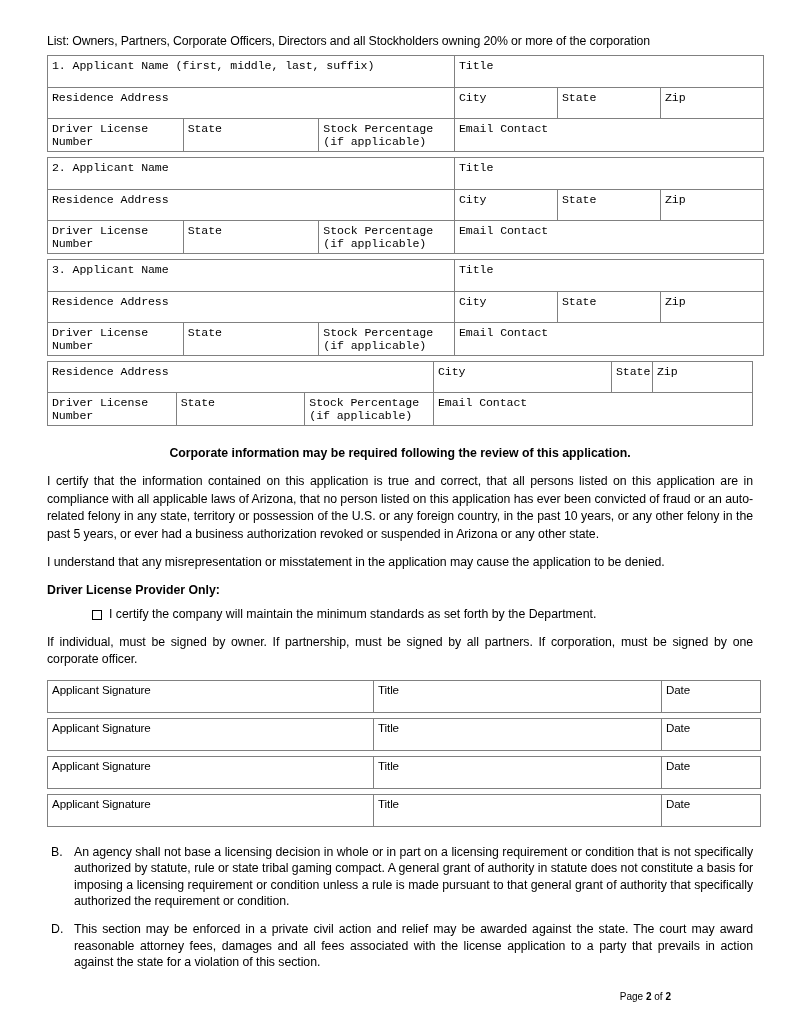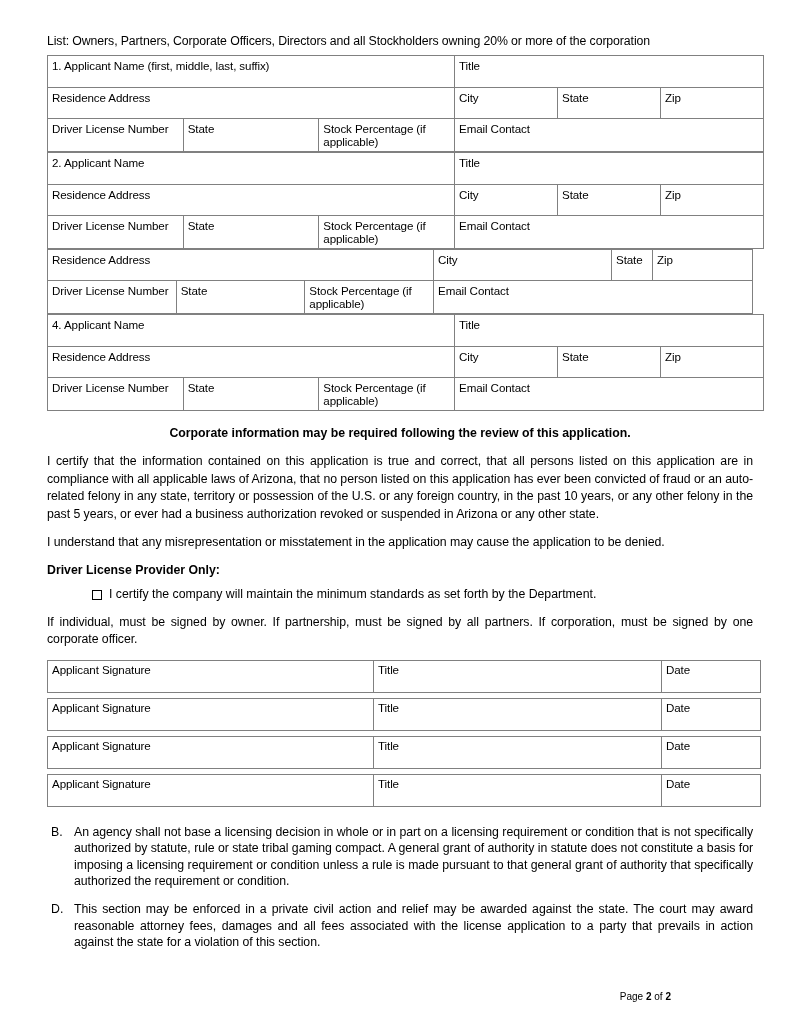--- a/index.html
+++ b/index.html
@@ -69,20 +69,22 @@
     margin-right: 7px;
     margin-top: 3px;
     flex: none;
   }
 
   
   .app-table {
     width: 706px;
     border-collapse: collapse;
     table-layout: fixed;
+    margin-bottom: 5px;
+    font-family: Liberation Mono, monospace;
   }
   .app-table td {
     border: 1px solid #808080;
     font-size: 11.6px;
     padding: 4px 0 0 4px;
     vertical-align: top;
     height: 26px;
     line-height: 1.1;
     letter-spacing: -0.1px;
   }
@@ -190,41 +192,41 @@
         <td style="width:201px">Driver License Number</td>
         <td style="width:33px">State</td>
         <td style="width:168px">Stock Percentage (if applicable)</td>
         <td colspan="3">Email Contact</td>
       </tr>
     </tbody>
       </table>
 
     <table class="app-table">
       <tbody>
+          <tr class="r1">
+        <td colspan="3" style="width:402px">3. Applicant Name</td>
+        <td colspan="3" style="width:304px">Title</td>
+      </tr>
       <tr class="r2">
         <td colspan="3">Residence Address</td>
         <td style="width:173px">City</td>
         <td style="width:36px">State</td>
         <td style="width:95px">Zip</td>
       </tr>
       <tr class="r3">
         <td style="width:201px">Driver License Number</td>
         <td style="width:33px">State</td>
         <td style="width:168px">Stock Percentage (if applicable)</td>
         <td colspan="3">Email Contact</td>
       </tr>
     </tbody>
       </table>
 
     <table class="app-table">
       <tbody>
-          <tr class="r1">
-        <td colspan="3" style="width:402px">4. Applicant Name</td>
-        <td colspan="3" style="width:304px">Title</td>
-      </tr>
       <tr class="r2">
         <td colspan="3">Residence Address</td>
         <td style="width:173px">City</td>
         <td style="width:36px">State</td>
         <td style="width:95px">Zip</td>
       </tr>
       <tr class="r3">
         <td style="width:201px">Driver License Number</td>
         <td style="width:33px">State</td>
         <td style="width:168px">Stock Percentage (if applicable)</td>

